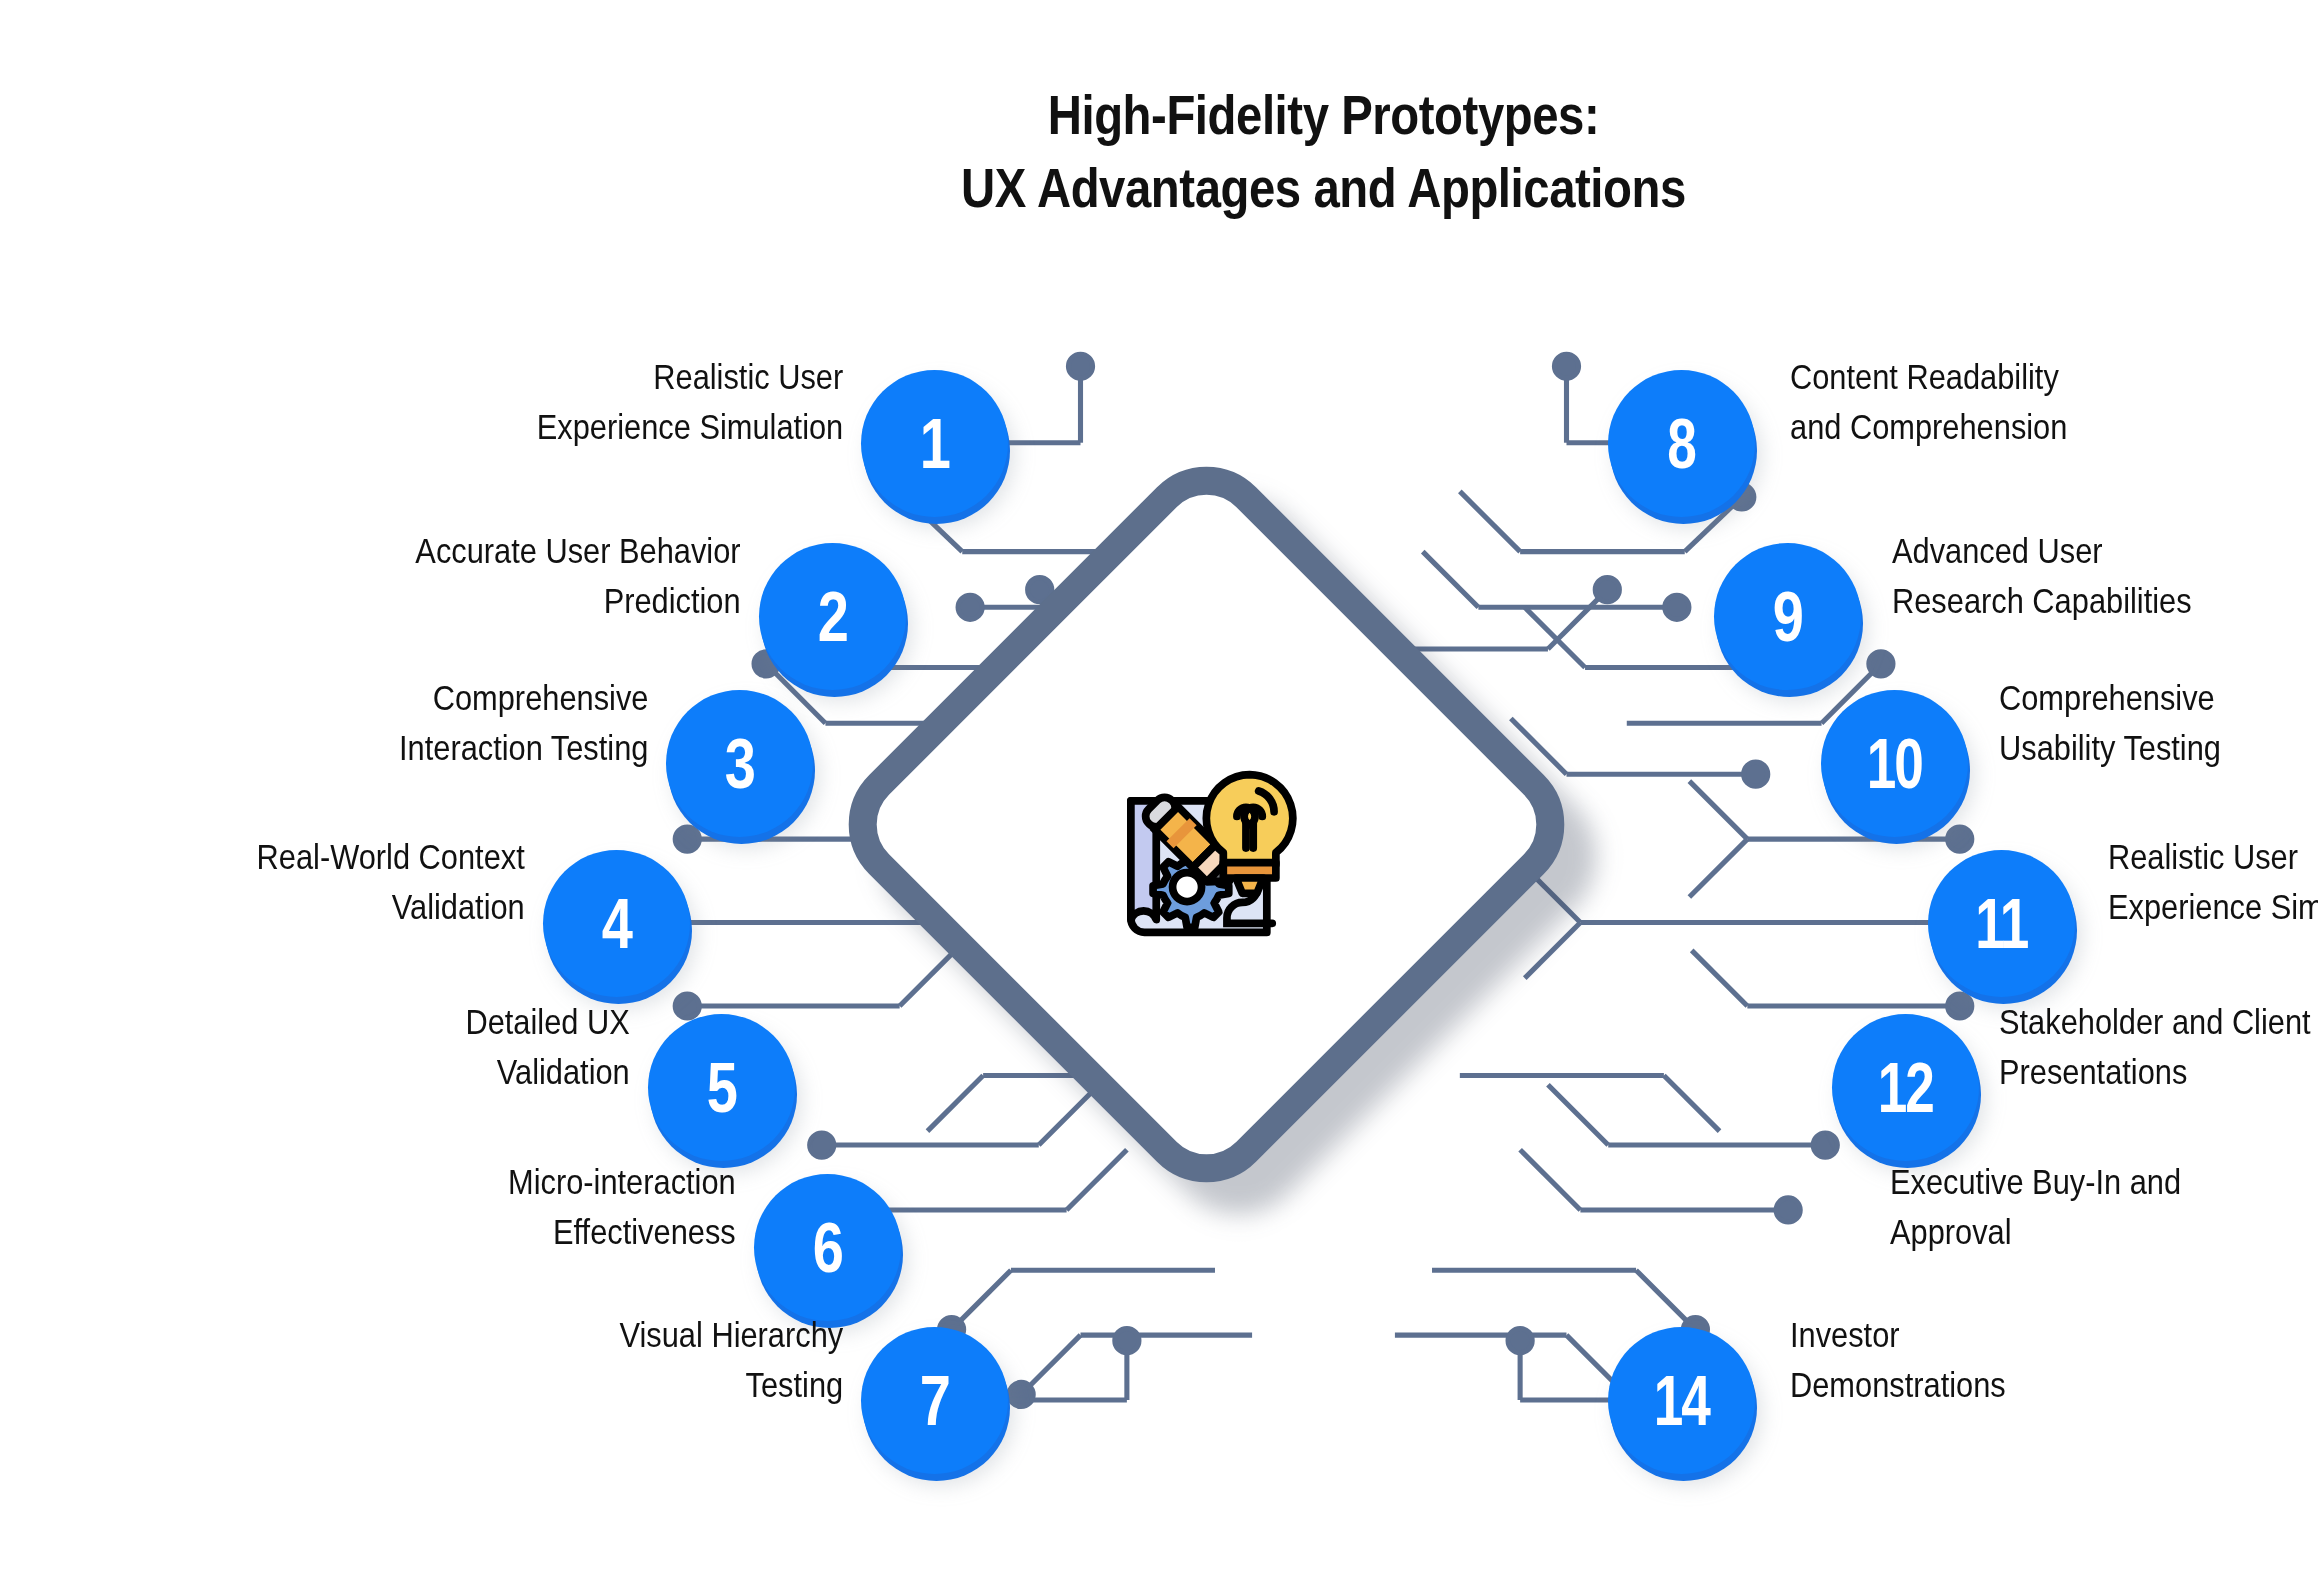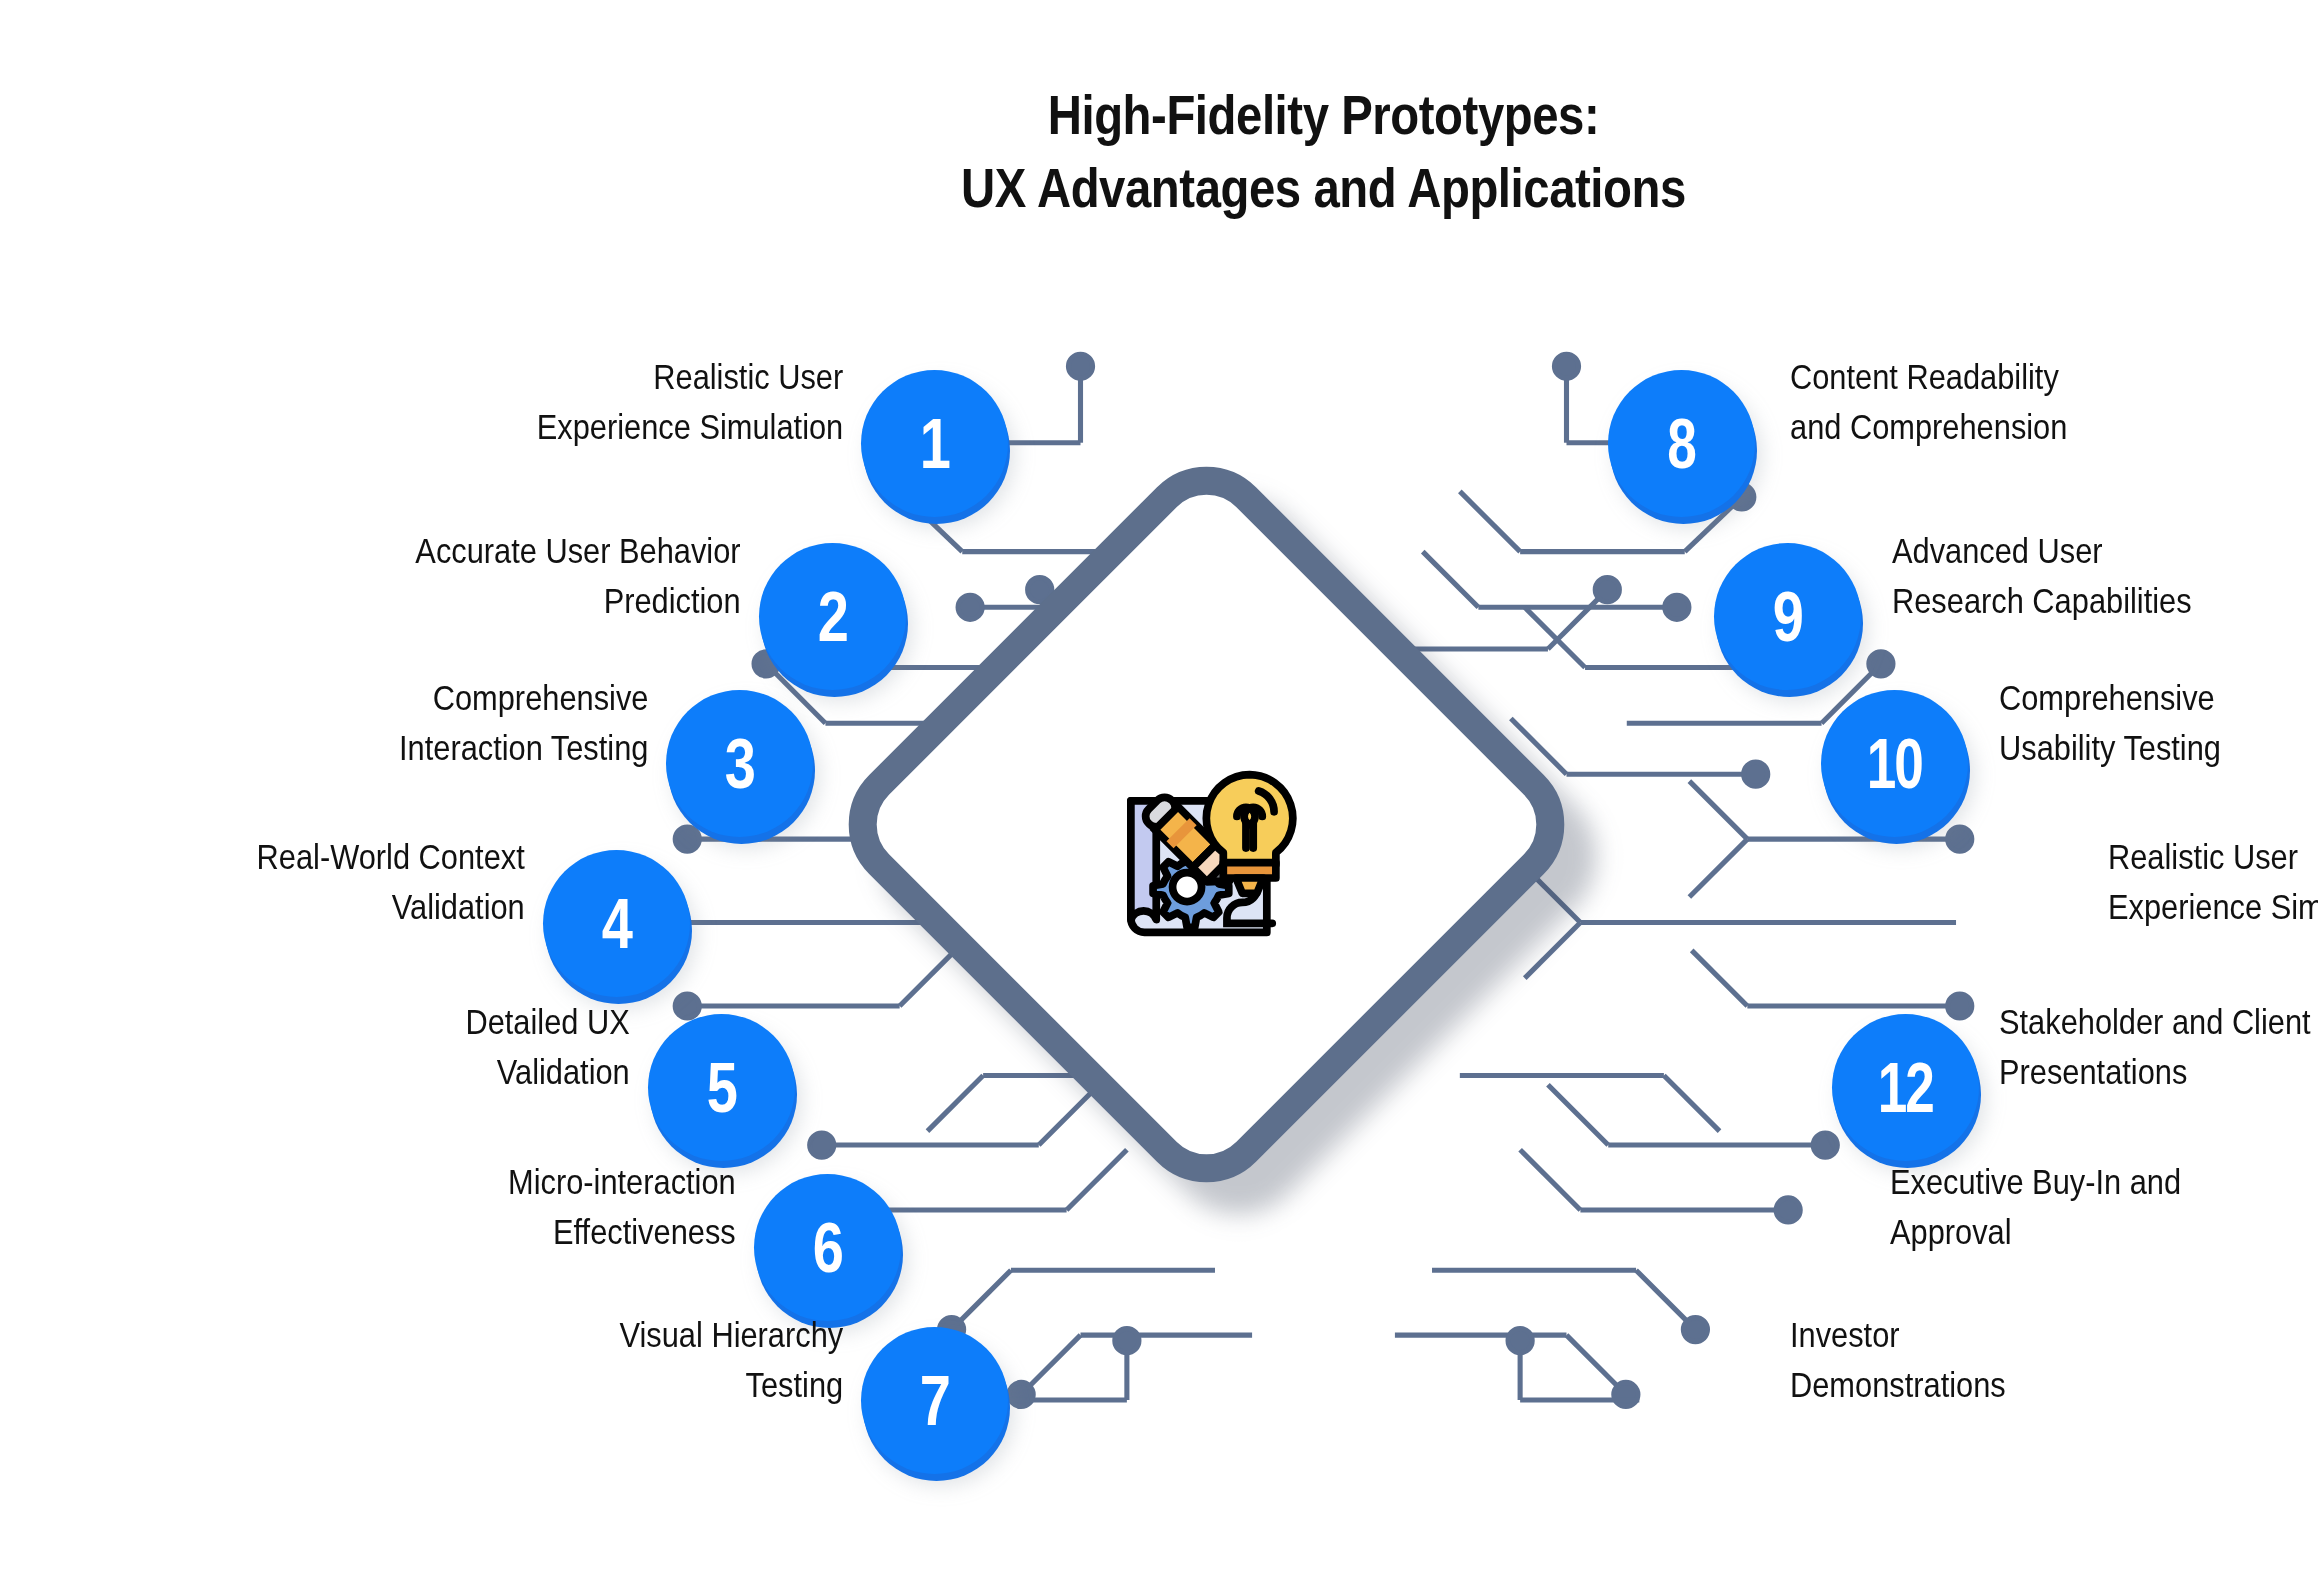--- a/index.html
+++ b/index.html
@@ -413,20 +413,27 @@
     <div class="disc-back"></div>
     <div class="disc">
       <span class="num">10</span>
     </div>
   </div>
   <div class="label l" style="left:1999px;top:673px;">
     <span>Comprehensive</span>
     <span>Usability Testing</span>
   </div>
 
+  <div class="node two-digit" style="left:1928px;top:850px;">
+    <div class="disc-shadow"></div>
+    <div class="disc-back"></div>
+    <div class="disc">
+      <span class="num">11</span>
+    </div>
+  </div>
   <div class="label l" style="left:2108px;top:832px;">
     <span>Realistic User</span>
     <span>Experience Simulation</span>
   </div>
 
   <div class="node two-digit" style="left:1832px;top:1014px;">
     <div class="disc-shadow"></div>
     <div class="disc-back"></div>
     <div class="disc">
       <span class="num">12</span>
@@ -435,19 +442,26 @@
   <div class="label l" style="left:1999px;top:997px;">
     <span>Stakeholder and Client</span>
     <span>Presentations</span>
   </div>
 
   <div class="label l" style="left:1890px;top:1157px;">
     <span>Executive Buy-In and</span>
     <span>Approval</span>
   </div>
 
+  <div class="node two-digit" style="left:1608px;top:1327px;">
+    <div class="disc-shadow"></div>
+    <div class="disc-back"></div>
+    <div class="disc">
+      <span class="num">14</span>
+    </div>
+  </div>
   <div class="label l" style="left:1790px;top:1310px;">
     <span>Investor</span>
     <span>Demonstrations</span>
   </div>
 
 </div>
 
 
 </body></html>

